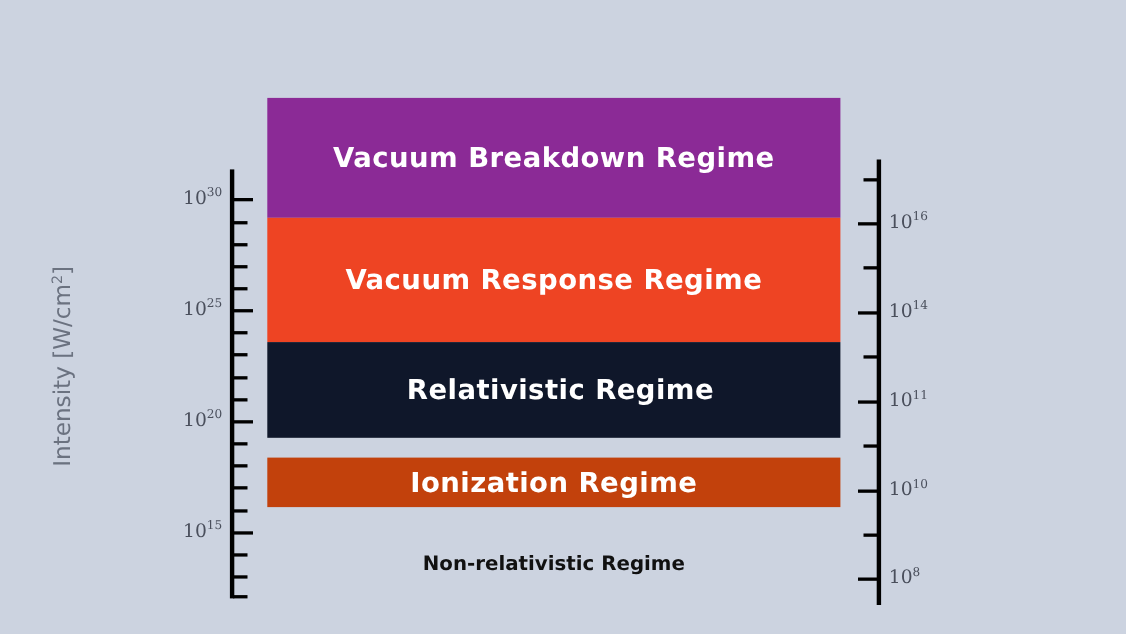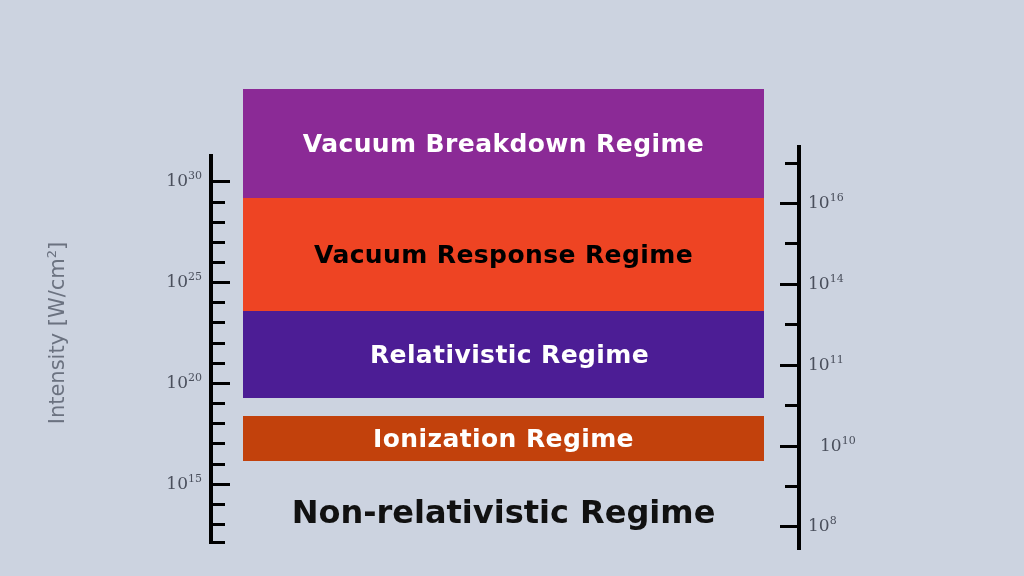--- a/index.html
+++ b/index.html
@@ -46,21 +46,21 @@
     position: absolute;
     left: 243px;
     width: 521px;
     top: 471px;
     height: 40px;
     display: flex;
     align-items: center;
     justify-content: center;
     color: #111111;
     font-family: "DejaVu Sans", sans-serif;
-    font-size: 32px;
+    font-size: 18px;
     font-weight: 700;
     white-space: nowrap;
   }
 
   
   .axis-spine {
     position: absolute;
     width: 4px;
     background: #000000;
   }
@@ -117,23 +117,23 @@
 </head>
 <body>
 
 <div id="stage">
 
   <div id="bands-group">
       <div class="band" style="top: 68px; height: 109px; background: rgb(139, 42, 150);">
         <span class="band-label" style="color: rgb(255, 255, 255);">Vacuum Breakdown Regime</span>
       </div>
       <div class="band" style="top: 177px; height: 113px; background: rgb(238, 68, 35);">
-        <span class="band-label" style="color: #000000;">Vacuum Response Regime</span>
+        <span class="band-label" style="color: #ffffff;">Vacuum Response Regime</span>
       </div>
-      <div class="band" style="top: 290px; height: 87px; background: #4c1d95; padding-left: 12px;">
+      <div class="band" style="top: 290px; height: 87px; background: #0f172a; padding-left: 12px;">
         <span class="band-label" style="color: rgb(255, 255, 255);">Relativistic Regime</span>
       </div>
       <div class="band" style="top: 395px; height: 45px; background: #c2410c;">
         <span class="band-label" style="color: rgb(255, 255, 255);">Ionization Regime</span>
       </div>
     </div>
 
   <div id="nonrel-caption">
     <span>Non-relativistic Regime</span>
   </div>
@@ -180,17 +180,17 @@
       <div class="tick major" style="top: 343px; left: 780px; width: 18px;"></div>
       <div class="tick minor" style="top: 383px; left: 785px; width: 13px;"></div>
       <div class="tick major" style="top: 424px; left: 780px; width: 18px;"></div>
       <div class="tick minor" style="top: 464px; left: 785px; width: 13px;"></div>
       <div class="tick major" style="top: 504px; left: 780px; width: 18px;"></div>
     </div>
   <div id="right-tick-labels">
       <div class="axis-tick-label" style="top: 171px; left: 0px;"><span>10</span><sup>16</sup></div>
       <div class="axis-tick-label" style="top: 252px; left: 0px;"><span>10</span><sup>14</sup></div>
       <div class="axis-tick-label" style="top: 333px; left: 0px;"><span>10</span><sup>11</sup></div>
-      <div class="axis-tick-label" style="top: 414px; left: 12px;"><span>10</span><sup>10</sup></div>
+      <div class="axis-tick-label" style="top: 414px; left: 0px;"><span>10</span><sup>10</sup></div>
       <div class="axis-tick-label" style="top: 494px; left: 0px;"><span>10</span><sup>8</sup></div>
     </div>
 
 </div>
 
 </body></html>

